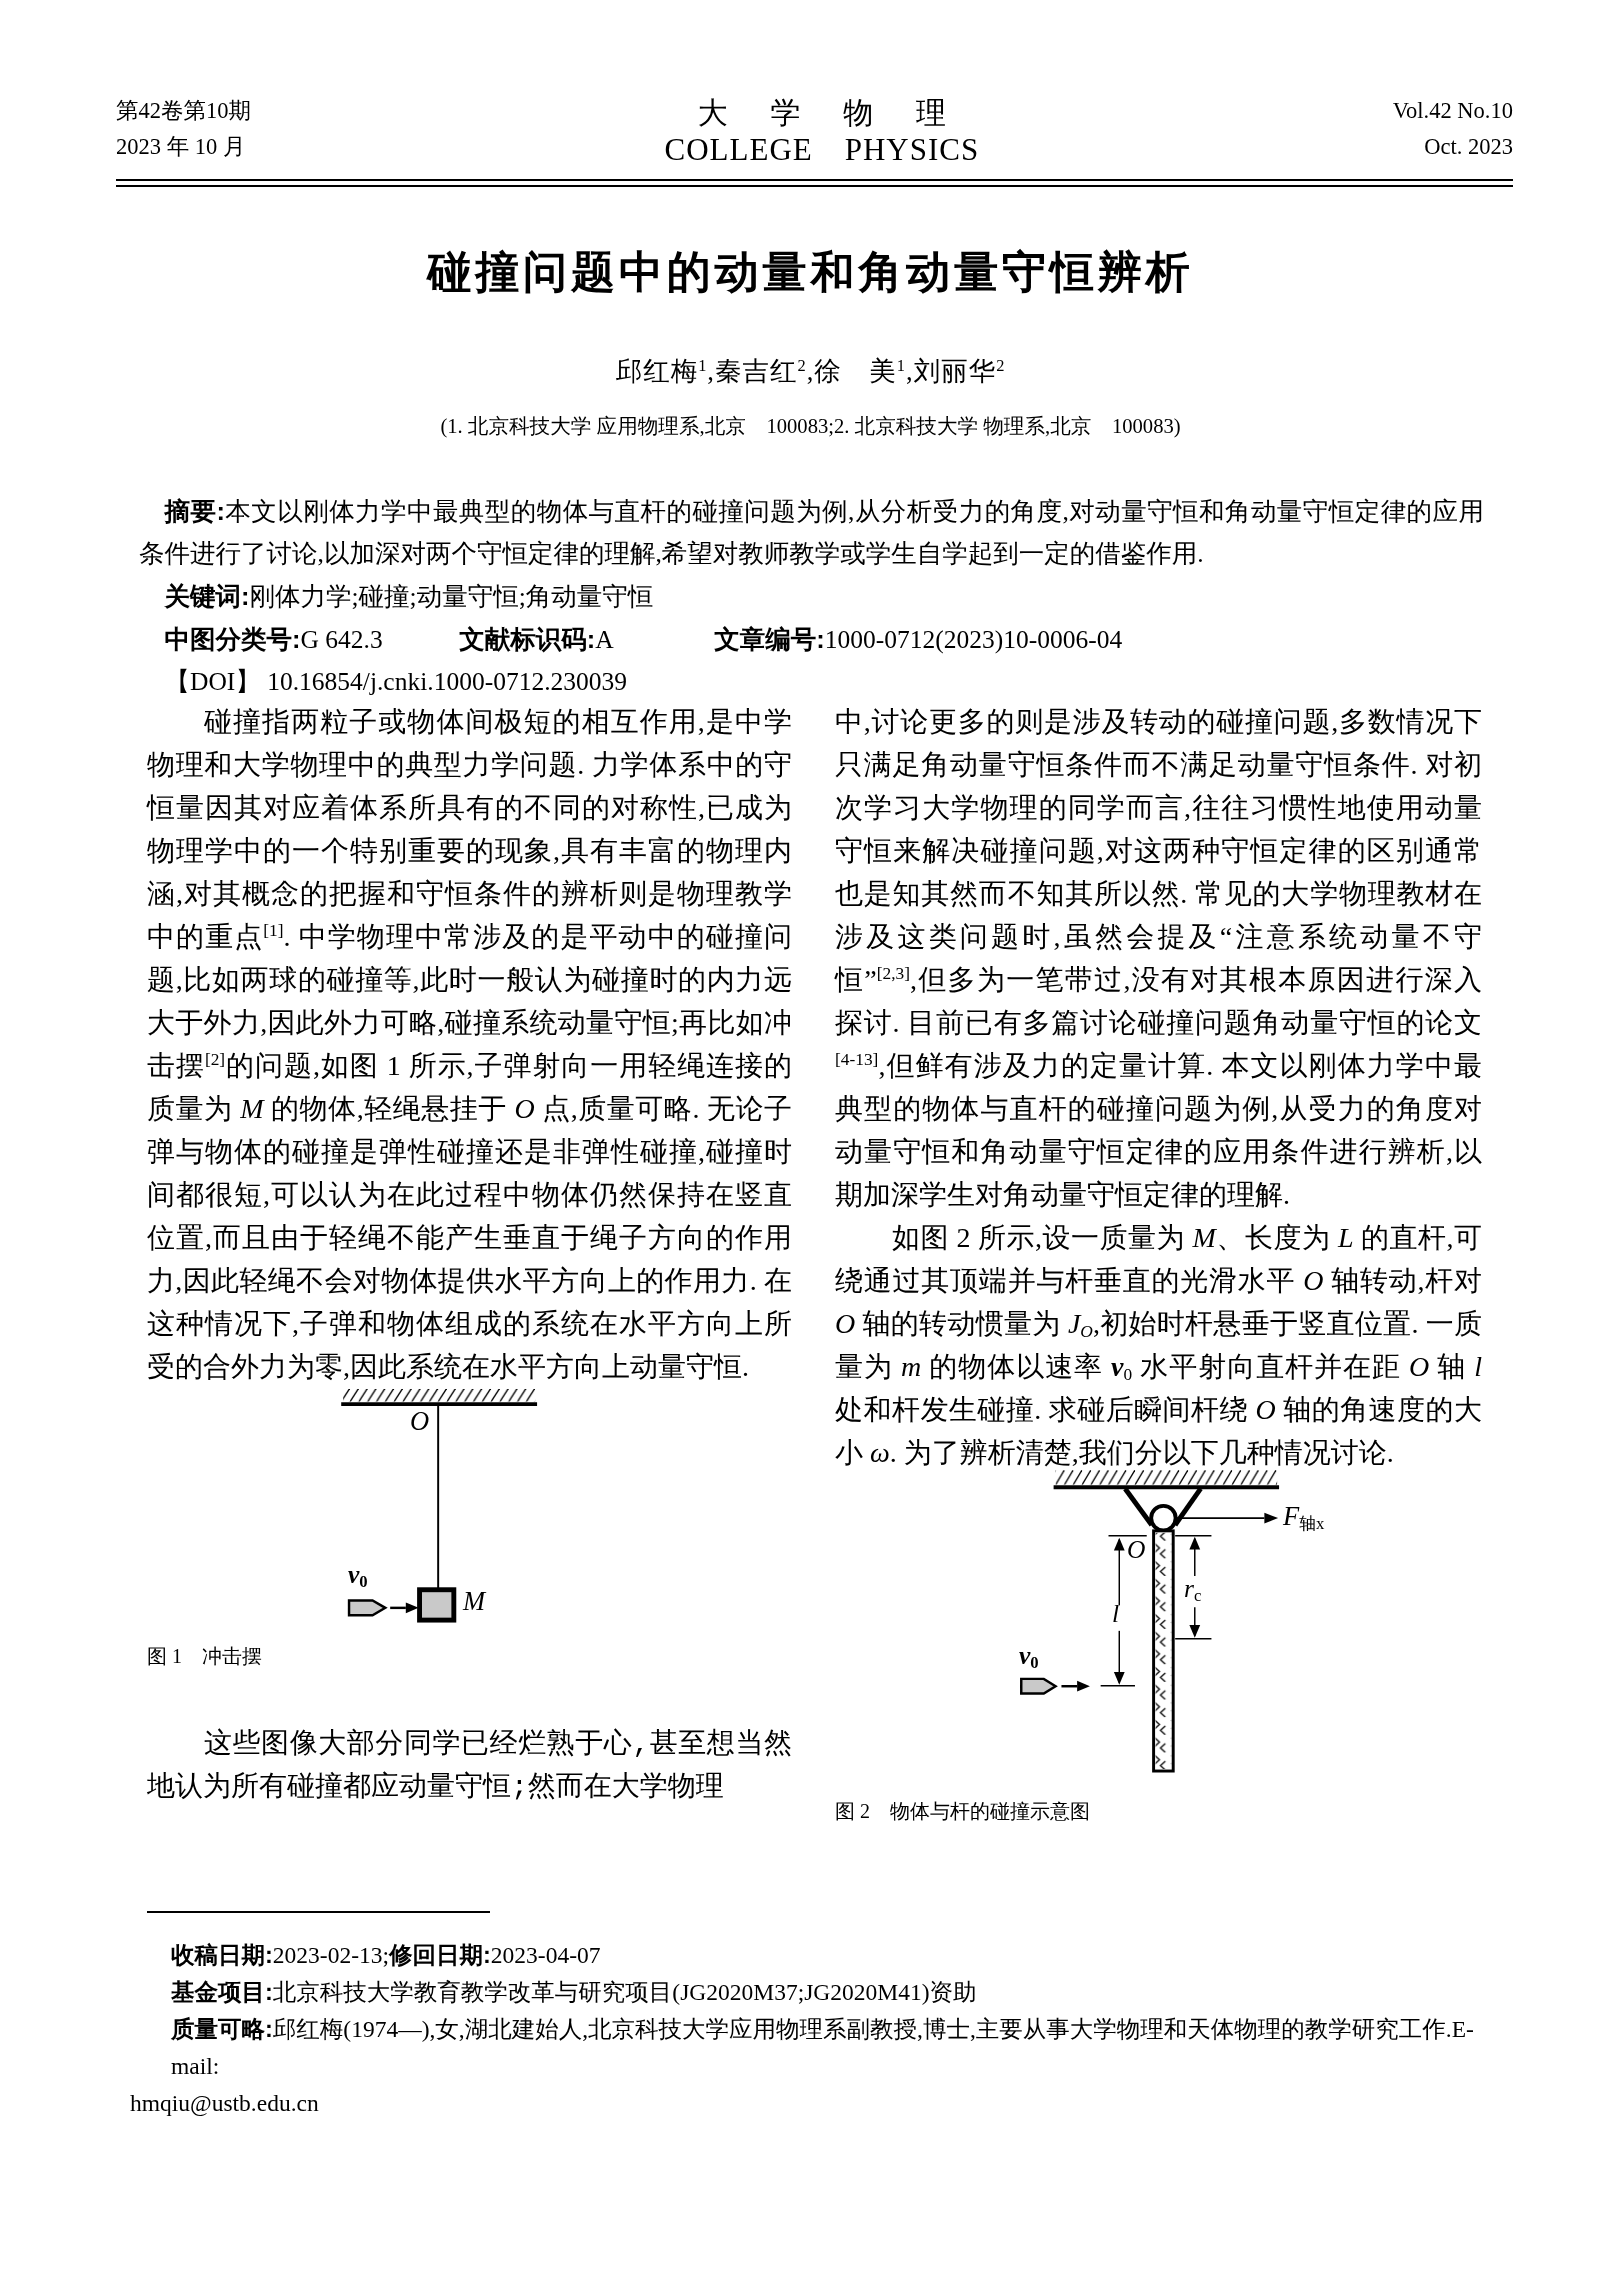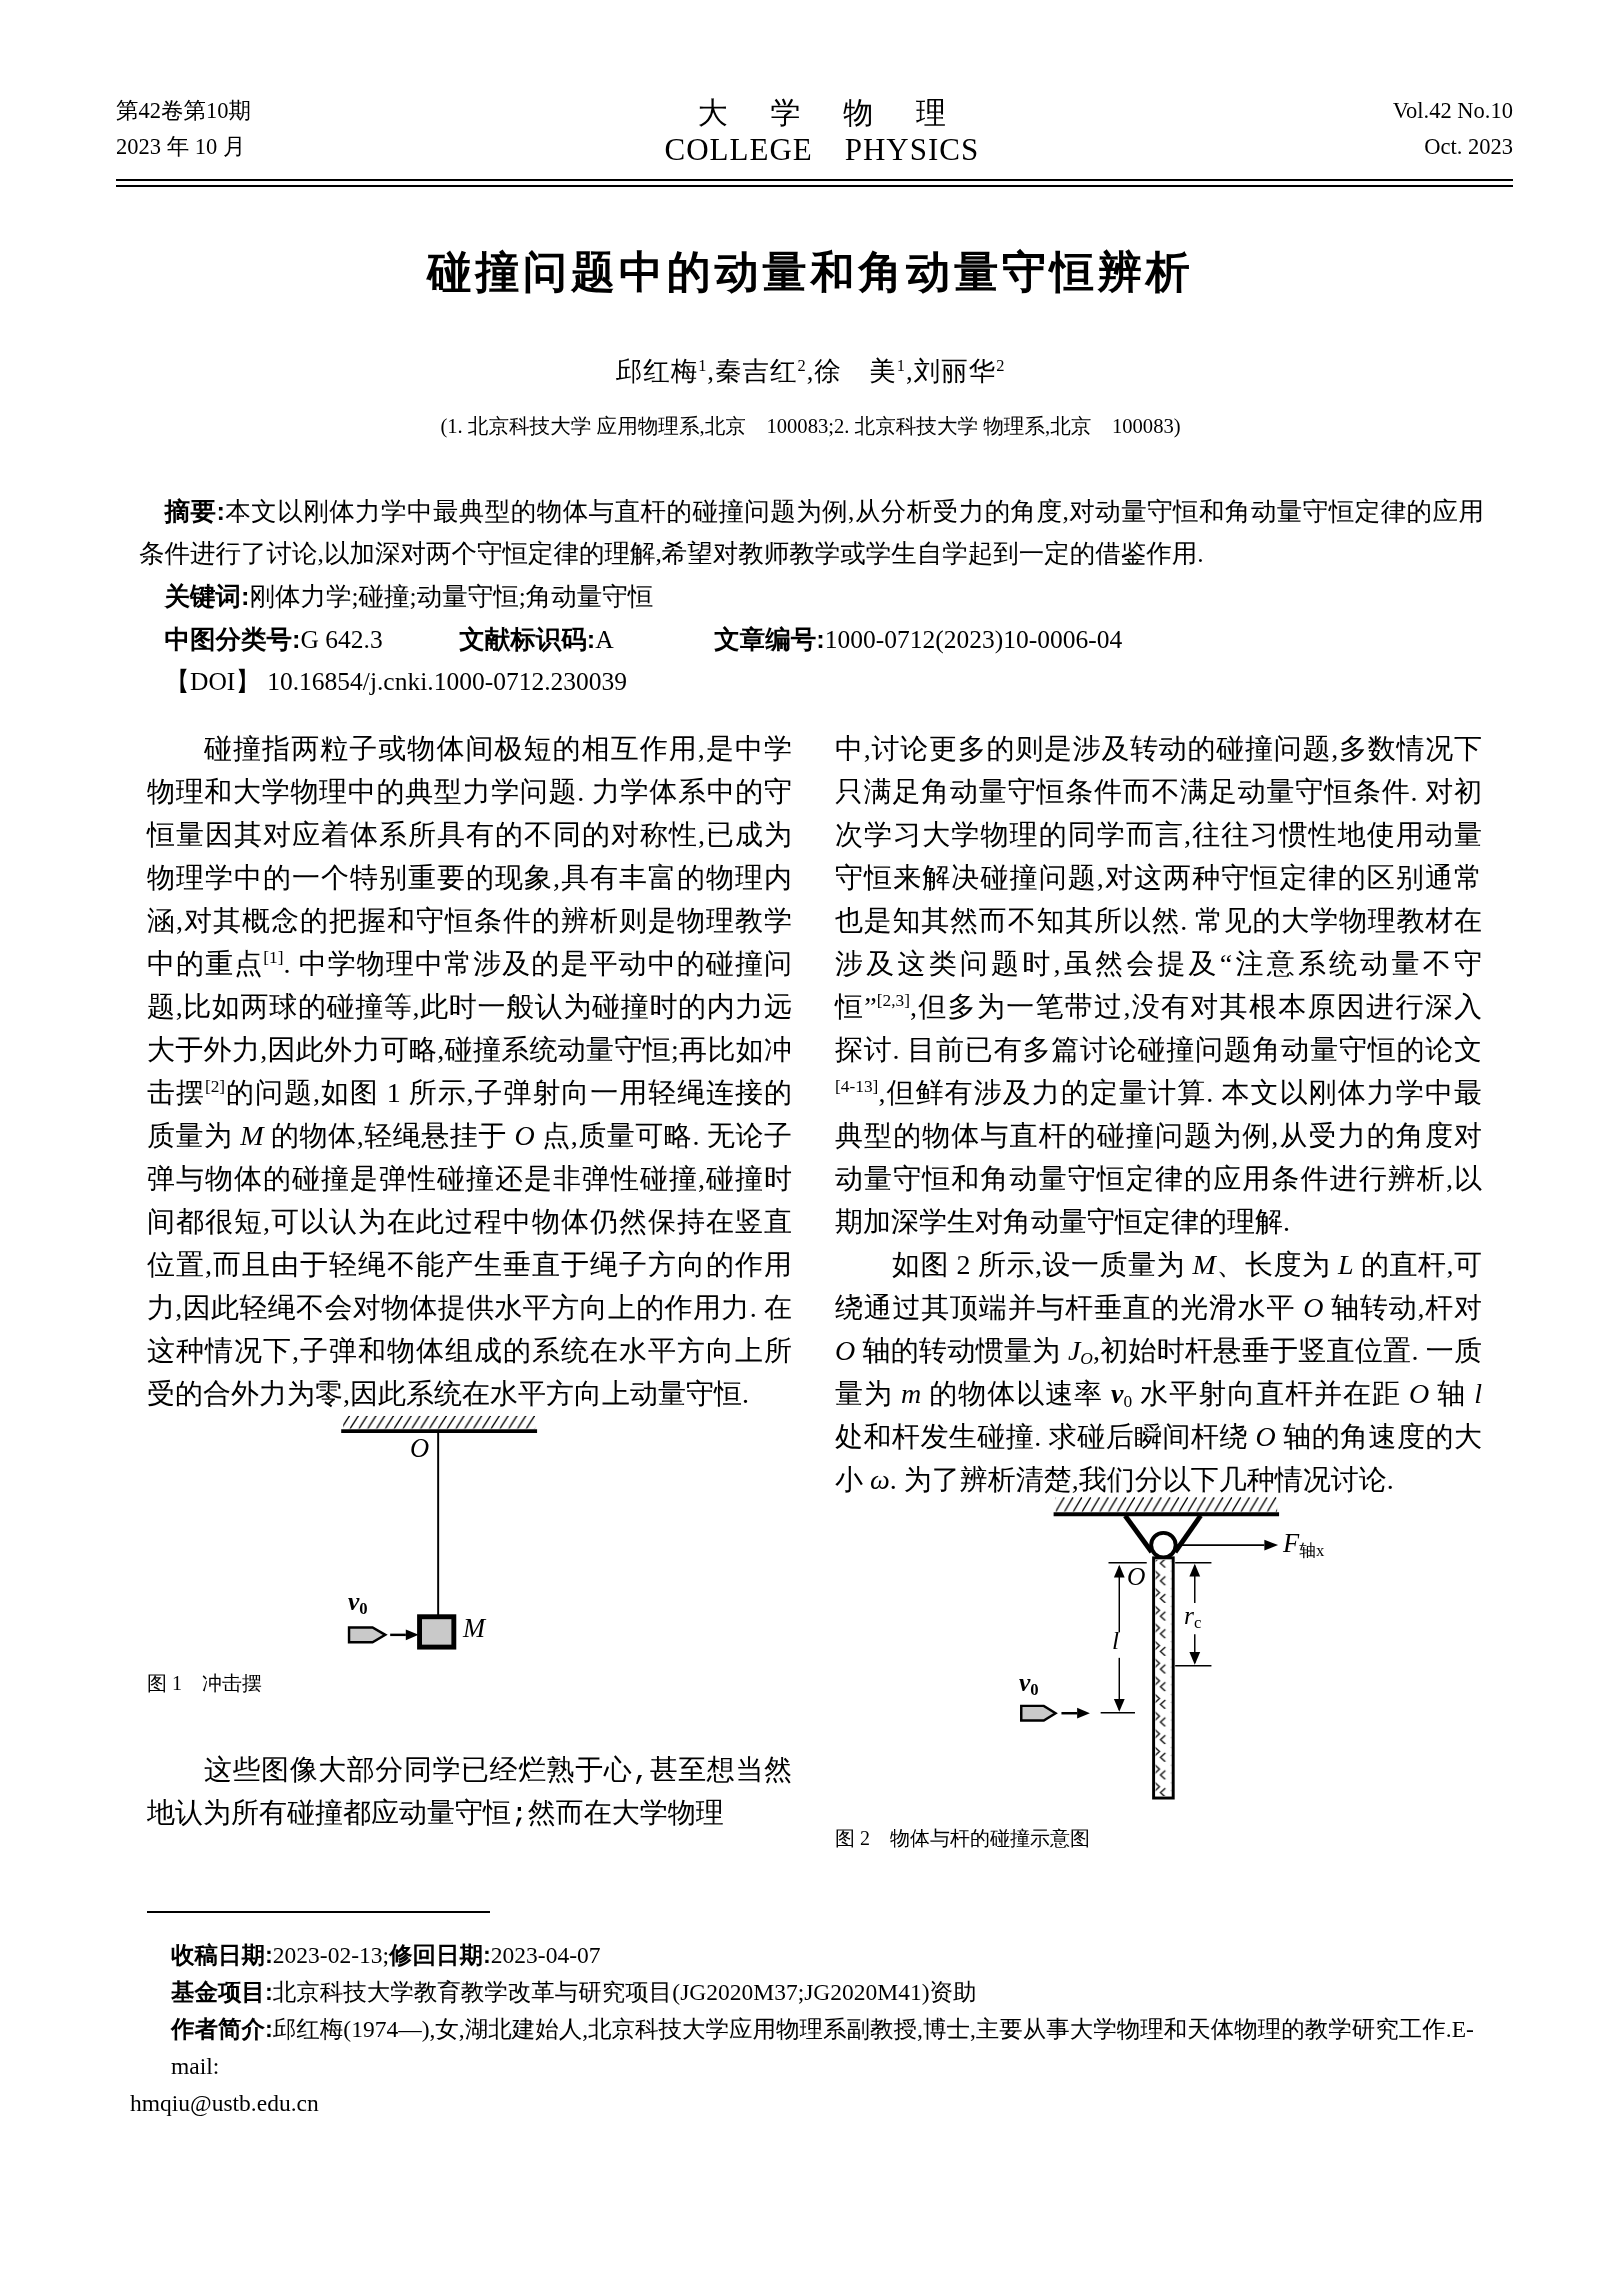--- a/index.html
+++ b/index.html
@@ -17,21 +17,21 @@
   
   .art-title{position:absolute;left:0;top:243px;width:1621px;text-align:center;
              font-family:Liberation Sans, sans-serif;font-weight:700;font-size:44px;letter-spacing:3.9px;}
   .authors{position:absolute;left:0;top:353px;width:1621px;text-align:center;font-size:26.5px;letter-spacing:1px;}
   .affil{position:absolute;left:0;top:404px;width:1621px;text-align:center;font-size:20.6px;margin-top:8px;}
   
   .abs{position:absolute;left:139px;top:490px;width:1345px;font-size:25.5px;line-height:42px;}
   .abs p{margin:0;text-indent:25.5px;text-align:justify;}
   .lbl{font-family:"Liberation Sans",sans-serif;font-weight:700;font-style:normal;}
   
-  .col{position:absolute;top:727px;font-size:28px;line-height:43px;}
+  .col{position:absolute;top:700px;font-size:28px;line-height:43px;}
   .col-left{left:147px;width:645px;}
   .col-right{left:835px;width:647px;}
   .col p{margin:0;text-align:justify;text-indent:57px;}
   .col p.noindent{text-indent:0;}
   sup{font-size:0.62em;vertical-align:0.55em;line-height:0;}
   sub{font-size:0.62em;vertical-align:-0.25em;line-height:0;font-style:normal;}
   i.bold{font-weight:700;}
   
   .figbox{position:relative;}
   .fig1{width:645px;height:237px;margin-top:0;}
@@ -154,18 +154,18 @@
       <span class="fig-label" style="left:277px;top:131px;font-size:25.5px;"><i>l</i></span>
       <span class="fig-label bold" style="left:184px;top:173px;font-size:25.5px;"><i>v</i><sub>0</sub></span>
     </div>
     <p class="figcap figcap2">图 2　物体与杆的碰撞示意图</p>
   </div>
 
   <div class="footnote">
     <div class="fn-rule"></div>
     <div class="fn-line"><span class="lbl">收稿日期:</span>2023-02-13;<span class="lbl">修回日期:</span>2023-04-07</div>
     <div class="fn-line"><span class="lbl">基金项目:</span>北京科技大学教育教学改革与研究项目(JG2020M37;JG2020M41)资助</div>
-    <div class="fn-line"><span class="lbl">作者简介:</span>邱红梅(1974—),女,湖北建始人,北京科技大学应用物理系副教授,博士,主要从事大学物理和天体物理的教学研究工作.E-mail:</div>
+    <div class="fn-line"><span class="lbl">质量可略:</span>邱红梅(1974—),女,湖北建始人,北京科技大学应用物理系副教授,博士,主要从事大学物理和天体物理的教学研究工作.E-mail:</div>
     <div class="fn-line fn-cont">hmqiu@ustb.edu.cn</div>
   </div>
 
 </div>
 
 
 </body></html>

